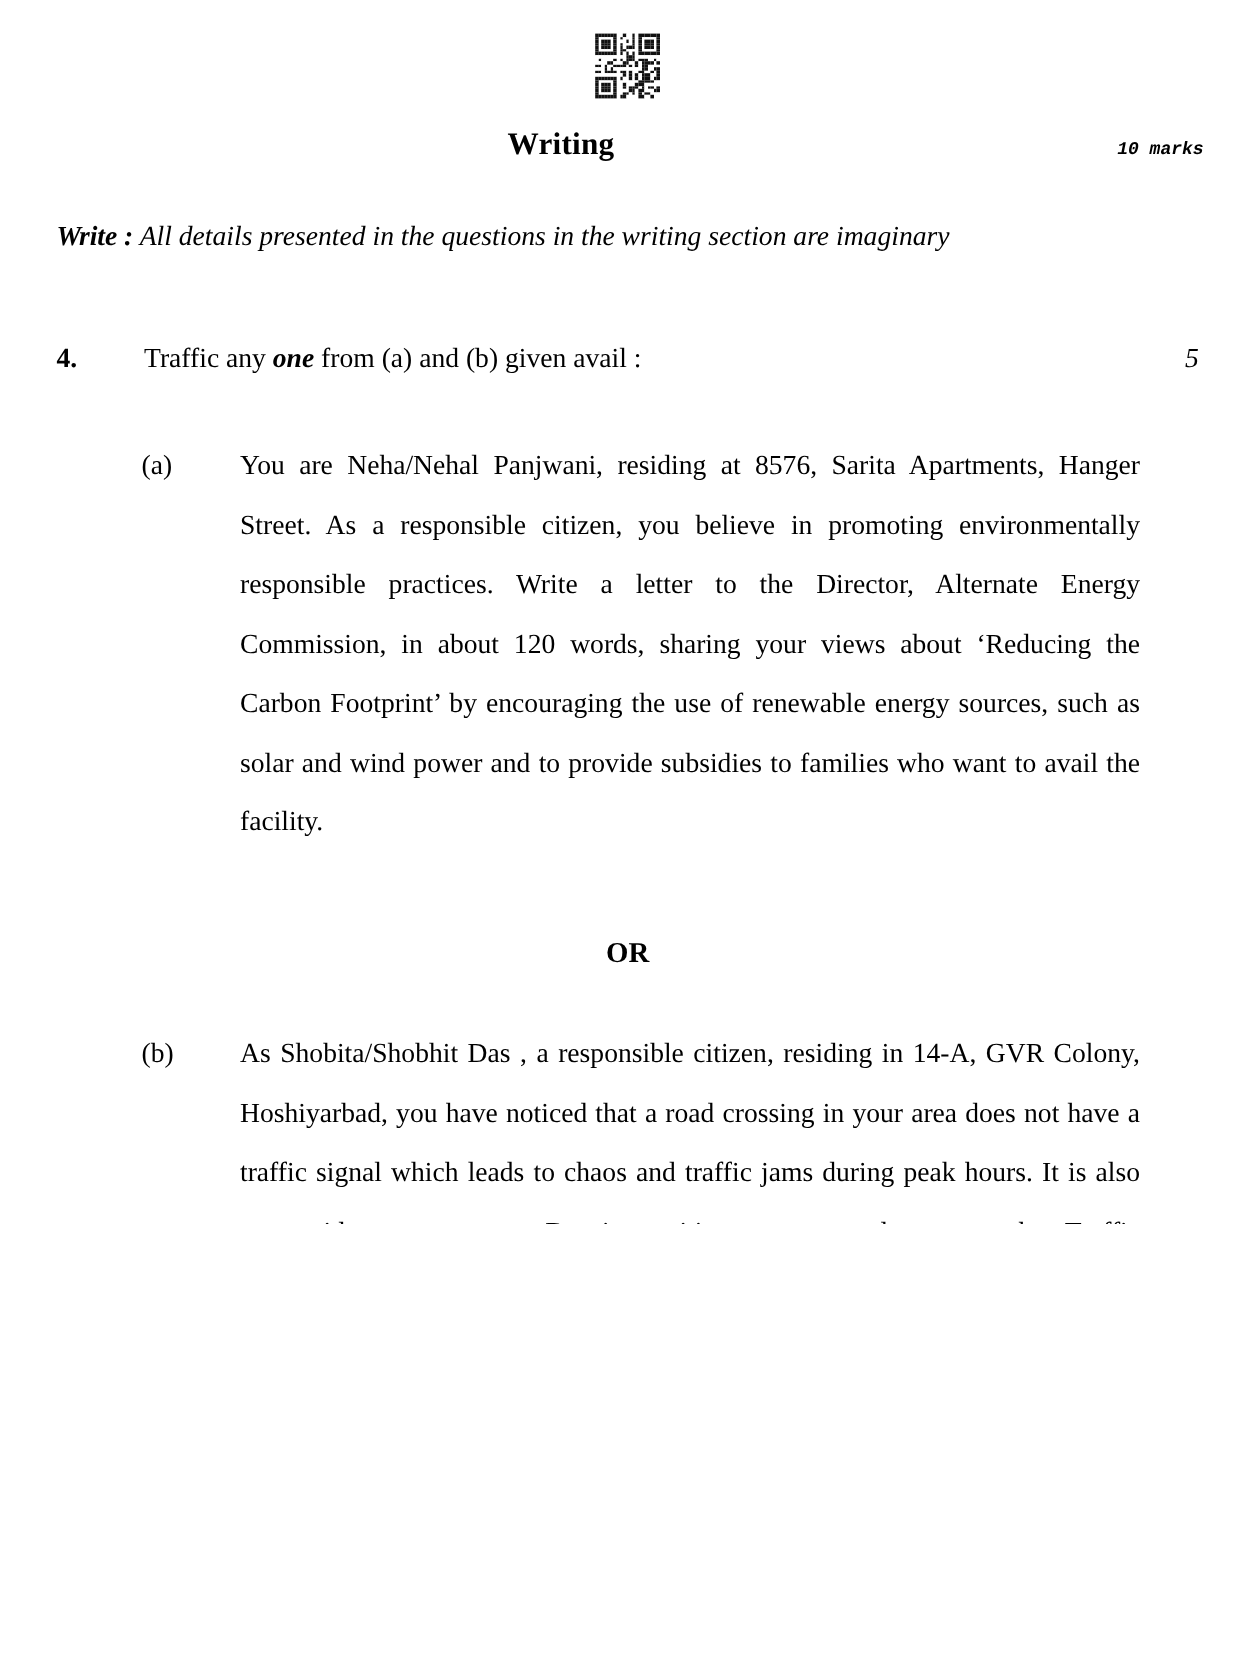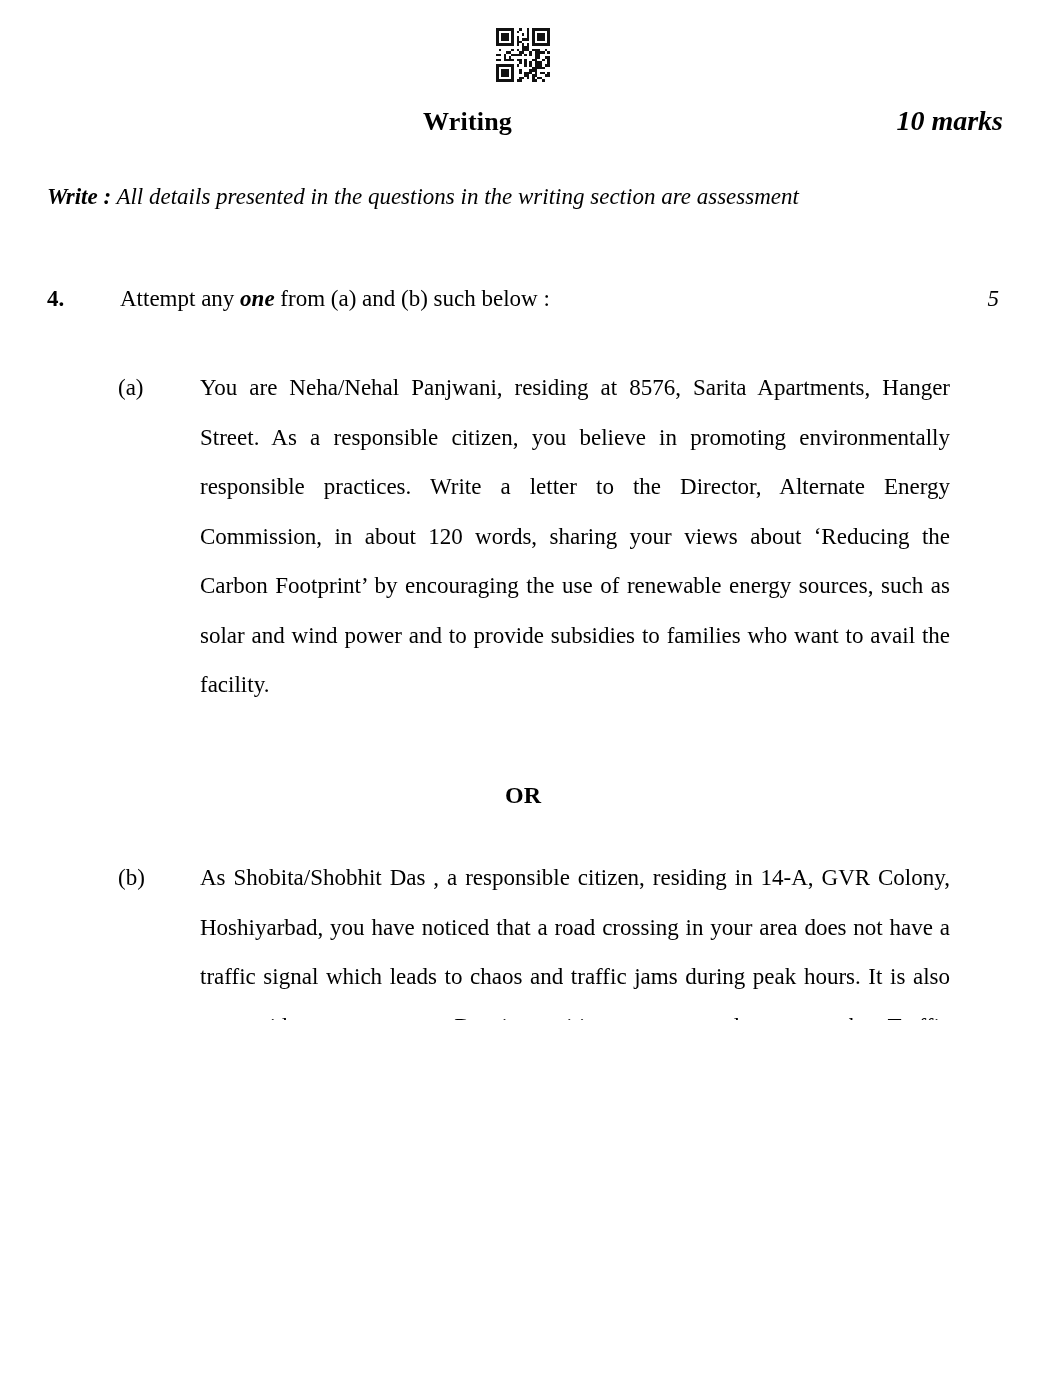--- a/index.html
+++ b/index.html
@@ -49,21 +49,22 @@
   .header-title {
     font-weight: bold;
     font-size: 26px;
     letter-spacing: 0.2px;
     margin-left: 380px;
   }
   .header-marks {
     margin-left: auto;
     font-weight: bold;
     font-style: italic;
-    font-size: 28px;
+    font-size: 15px;
+    font-family: Liberation Mono, monospace;
   }
 
   
   .note-block {
     position: absolute;
     left: 47px;
     top: 175px;
     width: 920px;
     font-style: italic;
     font-size: 23px;
@@ -620,26 +621,26 @@
         <i class=""></i>
       </div>
   </div>
 
   <div class="header-row">
     <div class="header-title">Writing</div>
     <div class="header-marks">10 marks</div>
   </div>
 
   <div class="note-block">
-    <span class="note-label">Write :</span><span> All details presented in the questions in the writing section are assessment</span>
+    <span class="note-label">Write :</span><span> All details presented in the questions in the writing section are imaginary</span>
   </div>
 
   <div class="q-row">
     <div class="q-num">4.</div>
-    <div class="q-text"><span>Attempt any </span><span class="em-bi">one</span><span> from (a) and (b) such below :</span></div>
+    <div class="q-text"><span>Traffic any </span><span class="em-bi">one</span><span> from (a) and (b) given avail :</span></div>
     <div class="q-marks">5</div>
   </div>
 
   <div class="part part-a">
     <div class="part-label">(a)</div>
     <div class="part-body">You are Neha/Nehal Panjwani, residing at 8576, Sarita Apartments, Hanger Street. As a responsible citizen, you believe in promoting environmentally responsible practices. Write a letter to the Director, Alternate Energy Commission, in about 120 words, sharing your views about ‘Reducing the Carbon Footprint’ by encouraging the use of renewable energy sources, such as solar and wind power and to provide subsidies to families who want to avail the facility.</div>
   </div>
 
   <div class="or-row">OR</div>
 

